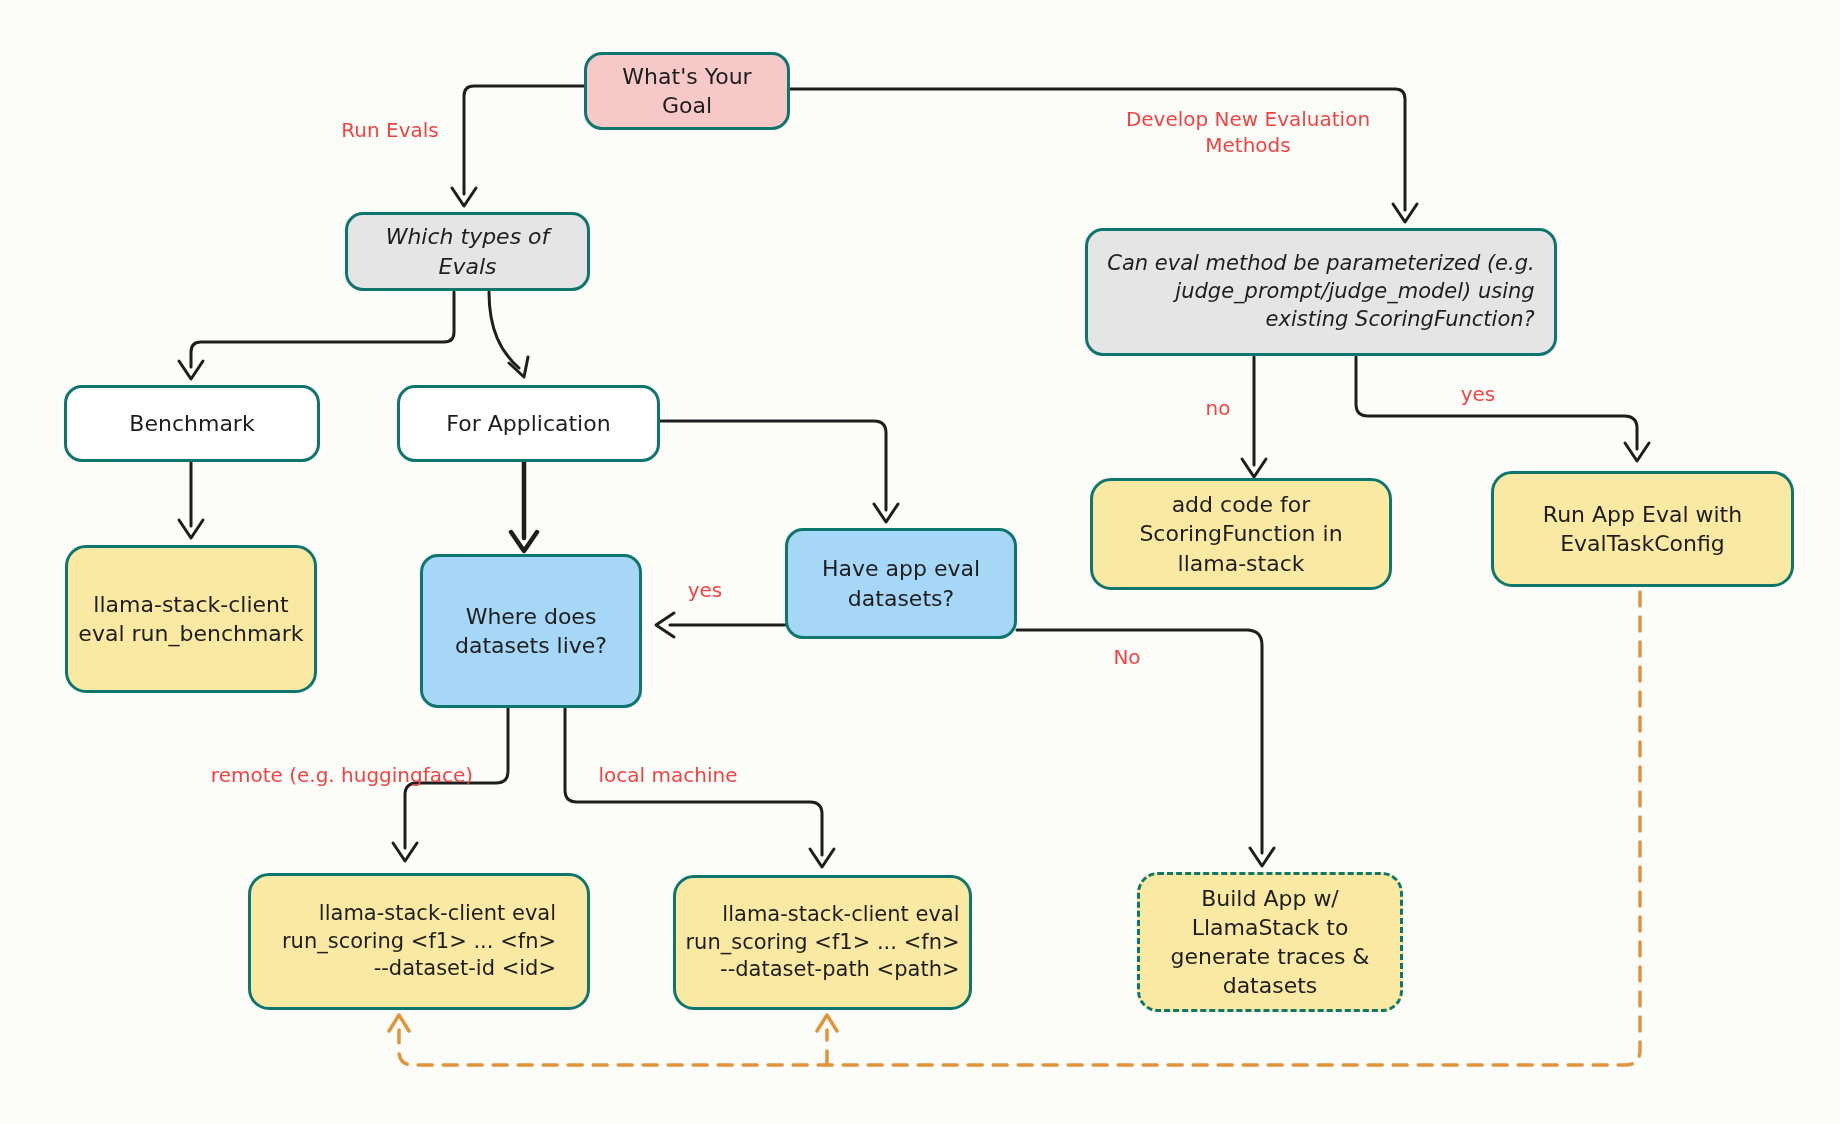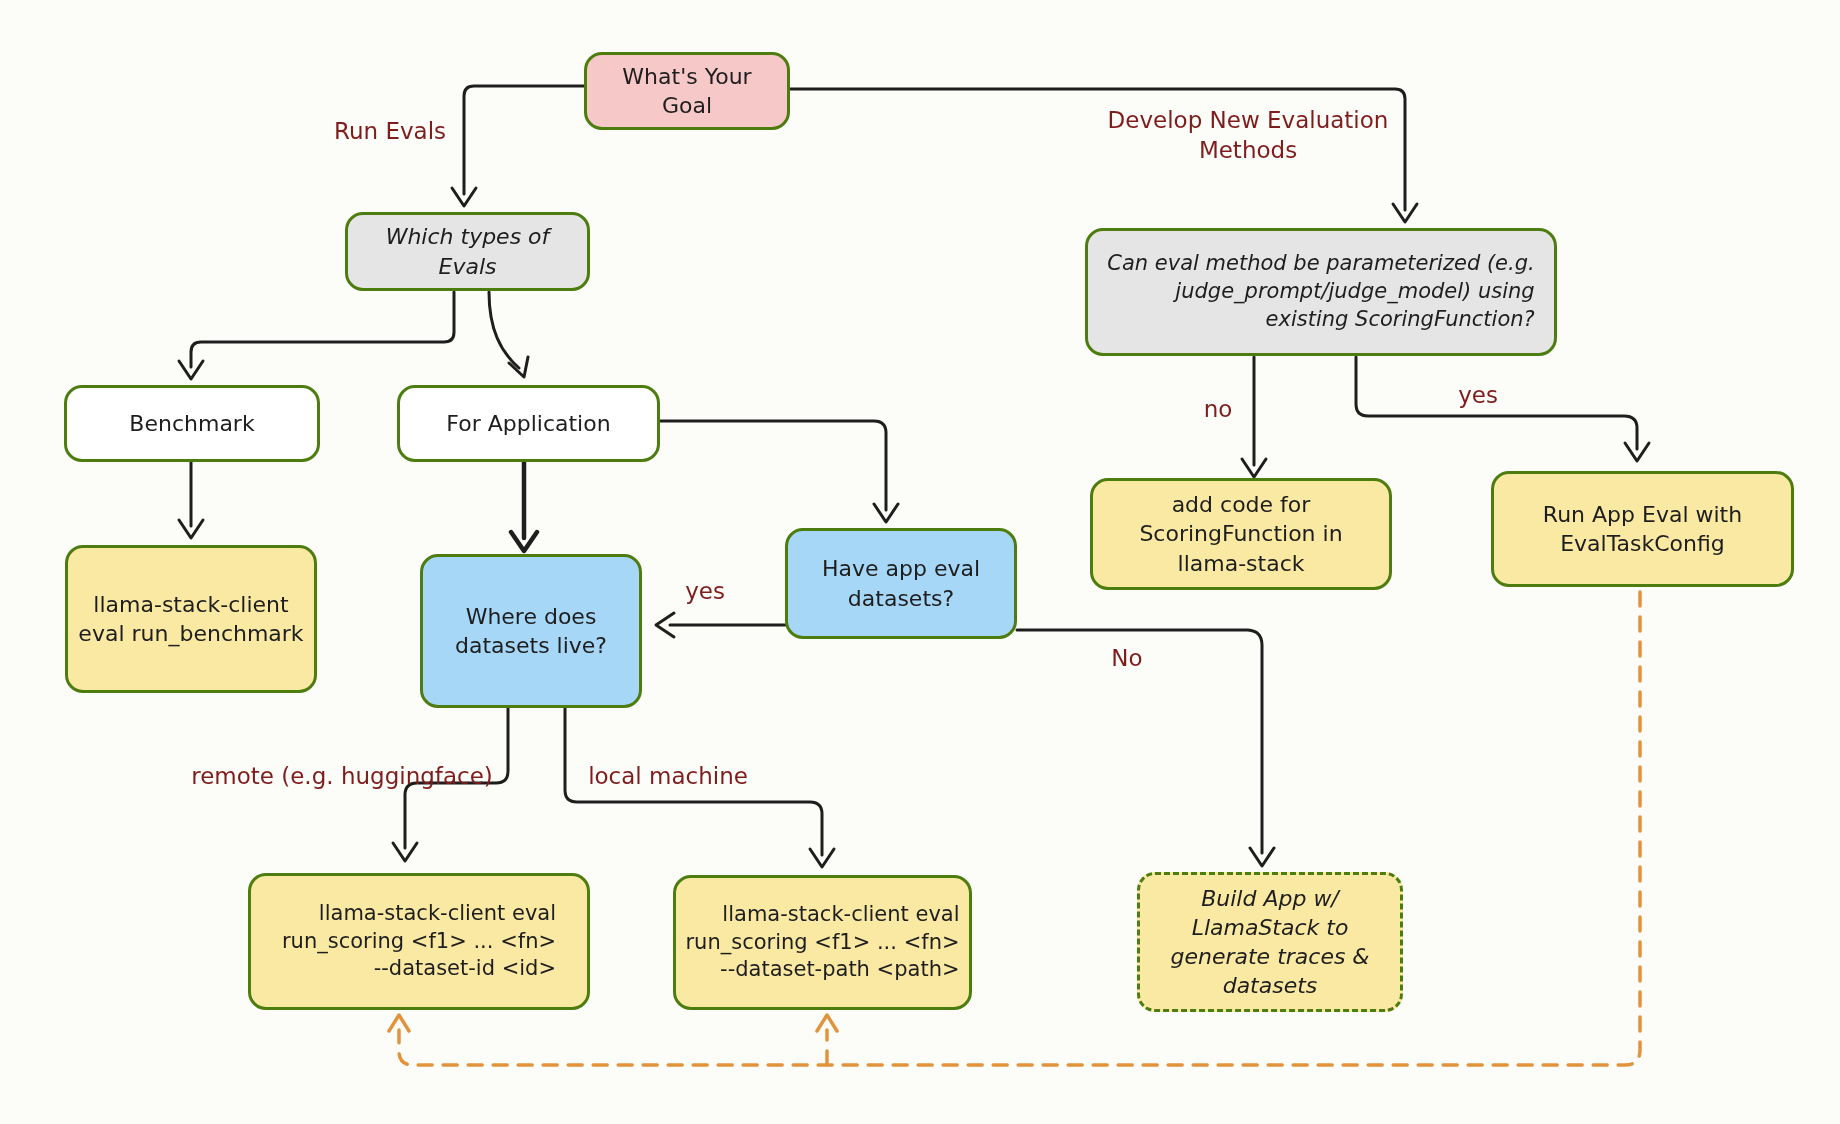--- a/index.html
+++ b/index.html
@@ -11,35 +11,35 @@
   }
   #wires{position:absolute;left:0;top:0;width:1840px;height:1124px;z-index:1;}
   .edge{fill:none;stroke:#1e1e1e;stroke-width:3;stroke-linecap:round;stroke-linejoin:round;}
   .edge.bold{stroke-width:4.5;}
   .head{fill:none;stroke:#1e1e1e;stroke-width:3;stroke-linecap:round;stroke-linejoin:round;}
   .head.bold{stroke-width:4.5;}
   .edge.orange{stroke:#e2943c;stroke-width:3.5;stroke-dasharray:14 11;}
   .head.orange{stroke:#e2943c;stroke-width:3.5;}
   .node{
     position:absolute;z-index:2;box-sizing:border-box;
-    border:3px solid #4d7c0f;border-radius:18px;
+    border:3px solid #0f766e;border-radius:18px;
     display:flex;align-items:center;justify-content:center;
     text-align:center;white-space:pre-line;
     font-size:22px;line-height:1.32;padding:4px 8px;
     background:#ffffff;
   }
   .node.pink{background:#f7c8c8;}
   .node.green{background:#e5e5e5;font-style:italic;}
   .node.blue{background:#a6d7f7;}
-  .node.yellow{background:#fae9a3;}
-  .node.dashed{border-style:dashed;font-style:italic;}
+  .node.yellow{background:#fae9a3;border-radius:21px;}
+  .node.dashed{border-style:dashed;}
   .node.small{font-size:21px;text-align:right;}
   .edge-label{
     position:absolute;z-index:2;text-align:center;white-space:pre-line;
-    font-size:23px;line-height:1.3;color:#7f1d1d;
+    font-size:20px;line-height:1.3;color:#ef4444;
   }
 </style>
 </head>
 <body>
 
 <svg id="wires" viewBox="0 0 1840 1124" xmlns="http://www.w3.org/2000/svg">
   <g>
     <path class="edge" d="M 584 86 H 474 Q 464 86 464 96 V 194"></path>
     <polyline class="head" points="452,188 464,206 476,188"></polyline>
   </g>

